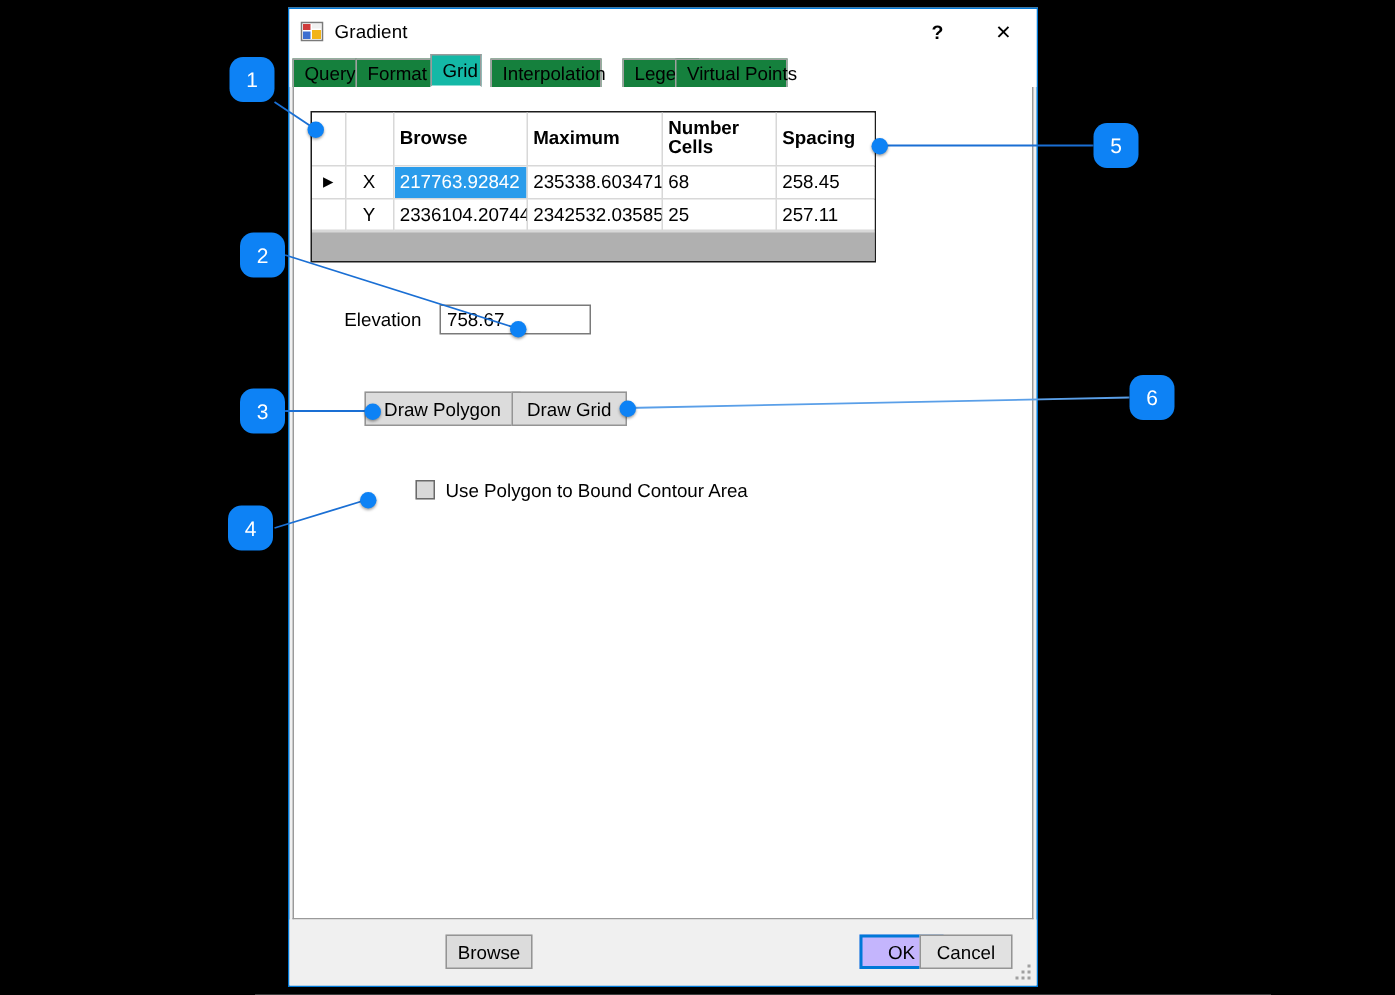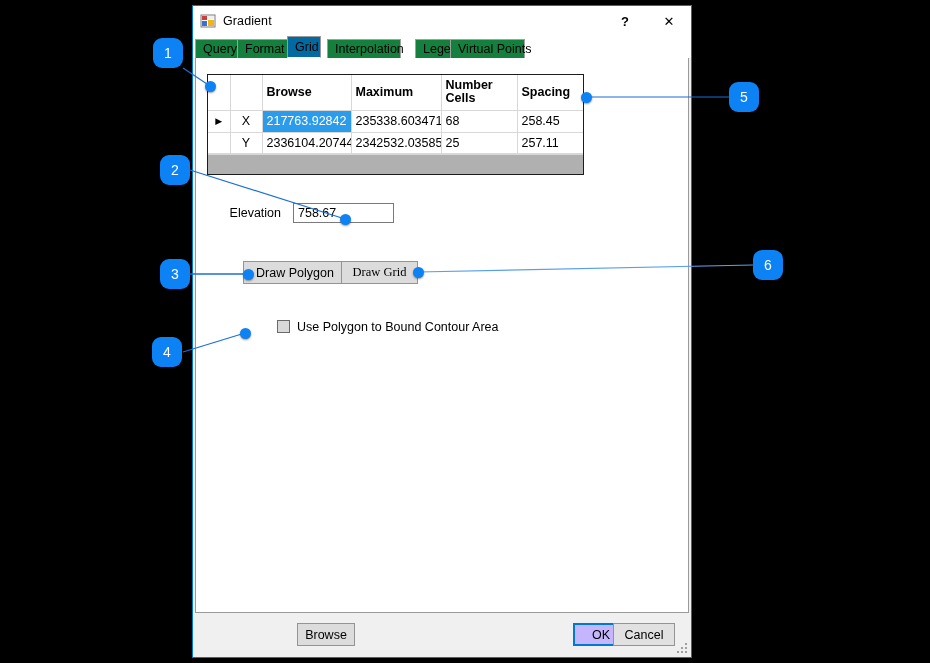--- a/index.html
+++ b/index.html
@@ -82,21 +82,21 @@
     color: #000;
     background: #15803d;
     border: 1px solid #a0a0a0;
     border-bottom: none;
     box-sizing: border-box;
     white-space: nowrap;
   }
   .tab.selected {
     height: 22px;
     line-height: 20px;
-    background: #0369a1;
+    background: #14b8a6;
     border-color: #9a9a9a;
     border-bottom: 1px solid #ffffff;
     z-index: 3;
   }
 
   
   .tabpage {
     flex: 1 1 auto;
     background: #ffffff;
     border: 1px solid #9a9a9a;
@@ -201,21 +201,21 @@
     font-size: 12.5px;
     color: #000;
     font-family: "Liberation Sans", sans-serif;
     height: 23px;
     box-sizing: border-box;
     padding: 0 6px;
     text-align: center;
     cursor: default;
   }
   #draw-polygon-btn { position: absolute; left: 47px; top: 203px; width: 104px; }
-  #draw-grid-btn    { position: absolute; left: 145px; top: 203px; width: 77px; font-family: Liberation Serif, serif; }
+  #draw-grid-btn    { position: absolute; left: 145px; top: 203px; width: 77px; }
 
   
   .check-row {
     position: absolute;
     left: 45px;
     top: 262px;
     display: flex;
     align-items: flex-start;
     padding-left: 36px;
   }

